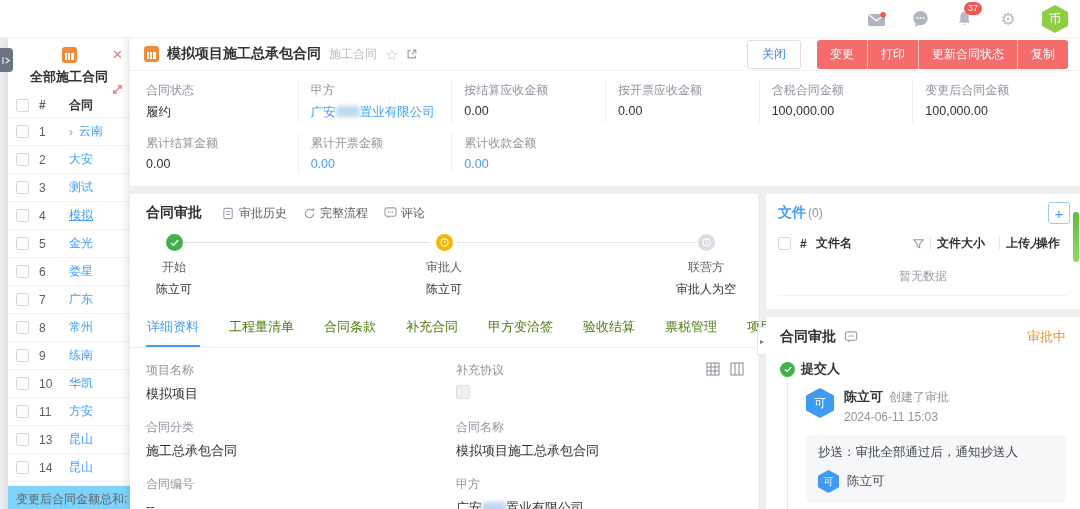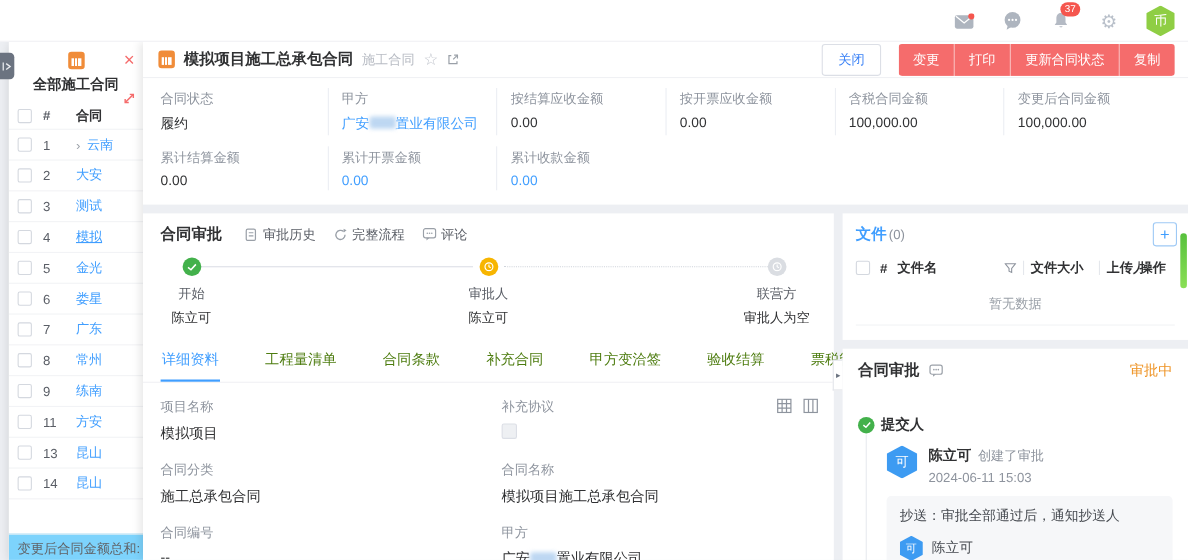--- a/index.html
+++ b/index.html
@@ -64,21 +64,21 @@
 .sline { position:absolute; top:8px; border-top:1px solid #dcdfe6; }
 .sline.dotted { border-top:1px dotted #d0d4db; }
 .step { position:absolute; top:0; display:flex; flex-direction:column; align-items:center; font-size:12px; }
 .sdot { width:17px; height:17px; border-radius:50%; display:flex; align-items:center; justify-content:center; color:#fff; }
 .sdot.done { background:#43b14b; }
 .sdot.current { background:#f7b500; }
 .sdot.pending { background:#dadde2; }
 .slabel { margin-top:8px; color:#5a5e66; white-space:nowrap; }
 .sperson { margin-top:5px; color:#303133; white-space:nowrap; }
 
-.tabs { display:flex; gap:40px; padding:0 16px; border-bottom:1px solid #f0f1f4; }
+.tabs { display:flex; gap:28px; padding:0 16px; border-bottom:1px solid #f0f1f4; }
 .tab { font-size:13px; color:#4d7c0f; padding:8px 1px 9px; cursor:pointer; border-bottom:2px solid transparent; white-space:nowrap; }
 .tab.active { color:#409eff; border-bottom-color:#409eff; }
 
 .form { position:relative; padding:14px 16px 0; display:grid; grid-template-columns:52% 48%; row-gap:16px; }
 .f-label { font-size:12px; color:#8e949e; margin-bottom:6px; }
 .f-value { font-size:13px; color:#303133; }
 .cbx-dis { width:14px; height:14px; border:1px solid #dcdfe6; background:#eef0f3; border-radius:2px; }
 .view-icons { position:absolute; top:14px; right:14px; display:flex; gap:10px; }
 
 
@@ -91,21 +91,21 @@
 .btn-plus { position:absolute; right:10px; top:8px; width:22px; height:22px; border:1px solid #9ec9f5; color:#409eff; border-radius:3px; background:#fff; font-size:15px; line-height:19px; text-align:center; cursor:pointer; }
 .cf-tablehead { display:flex; align-items:center; height:27px; margin-top:8px; font-size:12px; font-weight:bold; color:#303133; }
 .cf-sep { width:1px; height:13px; background:#e4e7ec; margin:0 6px; }
 .cf-empty { text-align:center; color:#9aa0a8; font-size:12px; padding:11px 0 10px; border-bottom:1px solid #f2f3f6; }
 .funnel { margin-left:auto; }
 
 .card-approval { flex:1; padding:11px 14px; position:relative; overflow:hidden; }
 .ca-head { display:flex; align-items:center; gap:8px; }
 .ca-title { font-size:14px; font-weight:bold; }
 .ca-status { margin-left:auto; font-size:13px; color:#ee9324; }
-.tl-sec { display:flex; align-items:center; gap:6px; margin-top:31px; font-size:13px; }
+.tl-sec { display:flex; align-items:center; gap:6px; margin-top:14px; font-size:13px; }
 .tl-sec .secname { font-weight:bold; }
 .ic-circle { width:15px; height:15px; border-radius:50%; display:flex; align-items:center; justify-content:center; color:#fff; flex:0 0 auto; }
 .ic-circle.green { background:#43b14b; }
 .tl-body { margin-left:7px; border-left:1px solid #e8eaef; padding:10px 0 14px 18px; }
 .person-row { display:flex; gap:10px; }
 .hex-sm { width:28px; height:30px; background:#3d9bf2; clip-path:polygon(50% 0,100% 25%,100% 75%,50% 100%,0 75%,0 25%); display:flex; align-items:center; justify-content:center; color:#fff; font-size:12px; flex:0 0 auto; }
 .p-name { font-size:13px; font-weight:bold; }
 .p-sub { font-size:12px; color:#8e949e; font-weight:normal; margin-left:6px; }
 .p-time { font-size:12px; color:#8e949e; margin-top:4px; }
 .cc-box { margin-top:10px; background:#f6f7f9; border-radius:4px; padding:10px 12px; font-size:12.5px; color:#45494f; }
@@ -214,20 +214,25 @@
     </div>
   <div class="lp-row">
       <span class="cbx"></span>
       <span class="lp-idx">8</span>
       <span class="lp-name">常州</span>
     </div>
   <div class="lp-row">
       <span class="cbx"></span>
       <span class="lp-idx">9</span>
       <span class="lp-name">练南</span>
+    </div>
+  <div class="lp-row">
+      <span class="cbx"></span>
+      <span class="lp-idx">10</span>
+      <span class="lp-name">华凯</span>
     </div>
   <div class="lp-row">
       <span class="cbx"></span>
       <span class="lp-idx">11</span>
       <span class="lp-name">方安</span>
     </div>
   <div class="lp-row">
       <span class="cbx"></span>
       <span class="lp-idx">13</span>
       <span class="lp-name">昆山</span>

